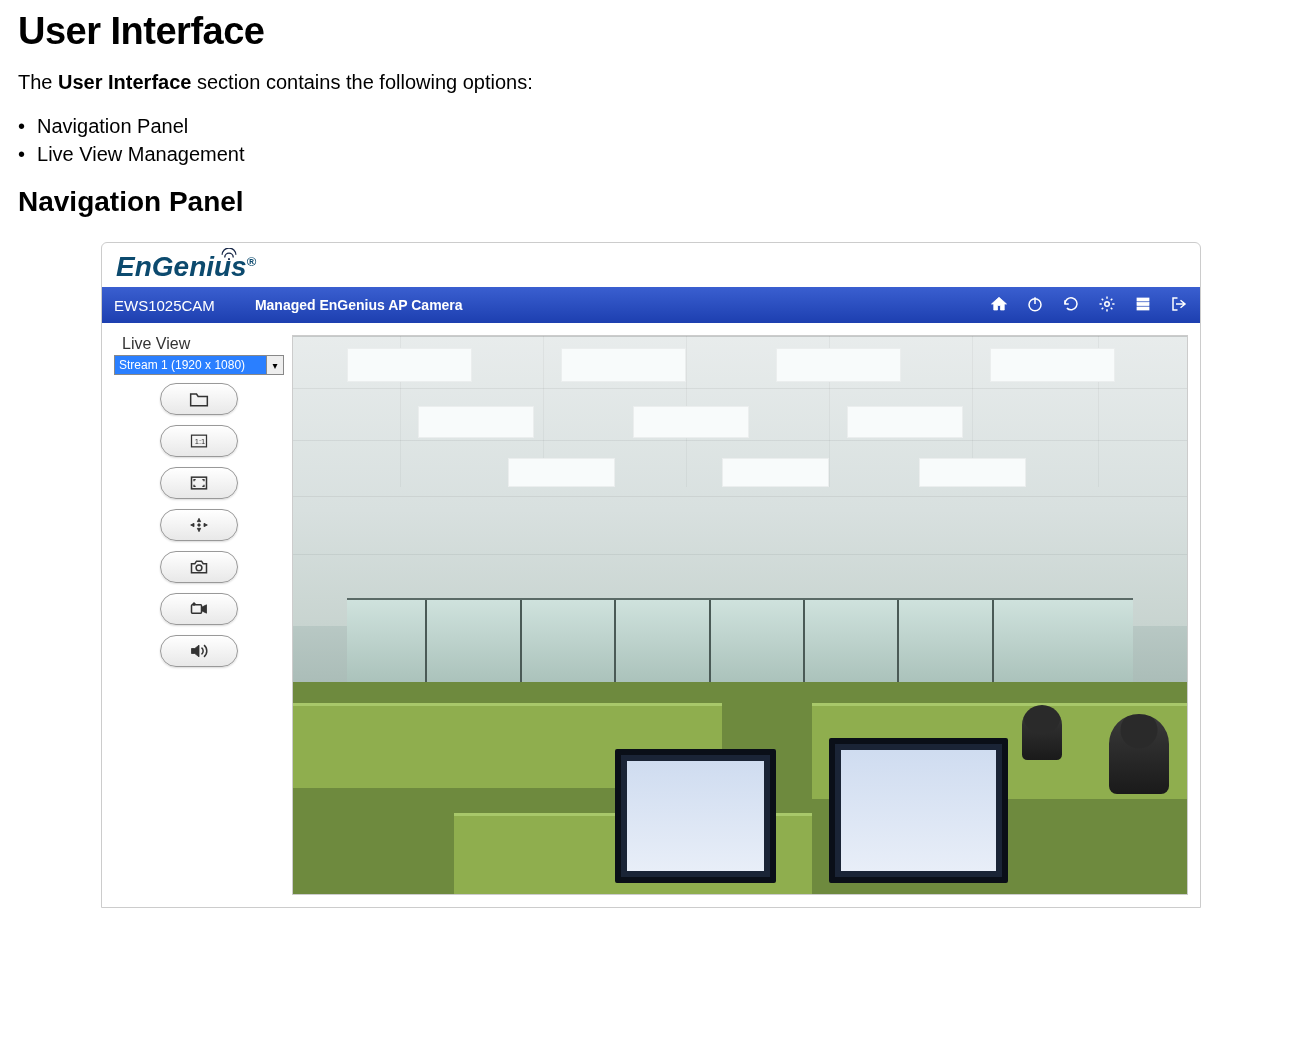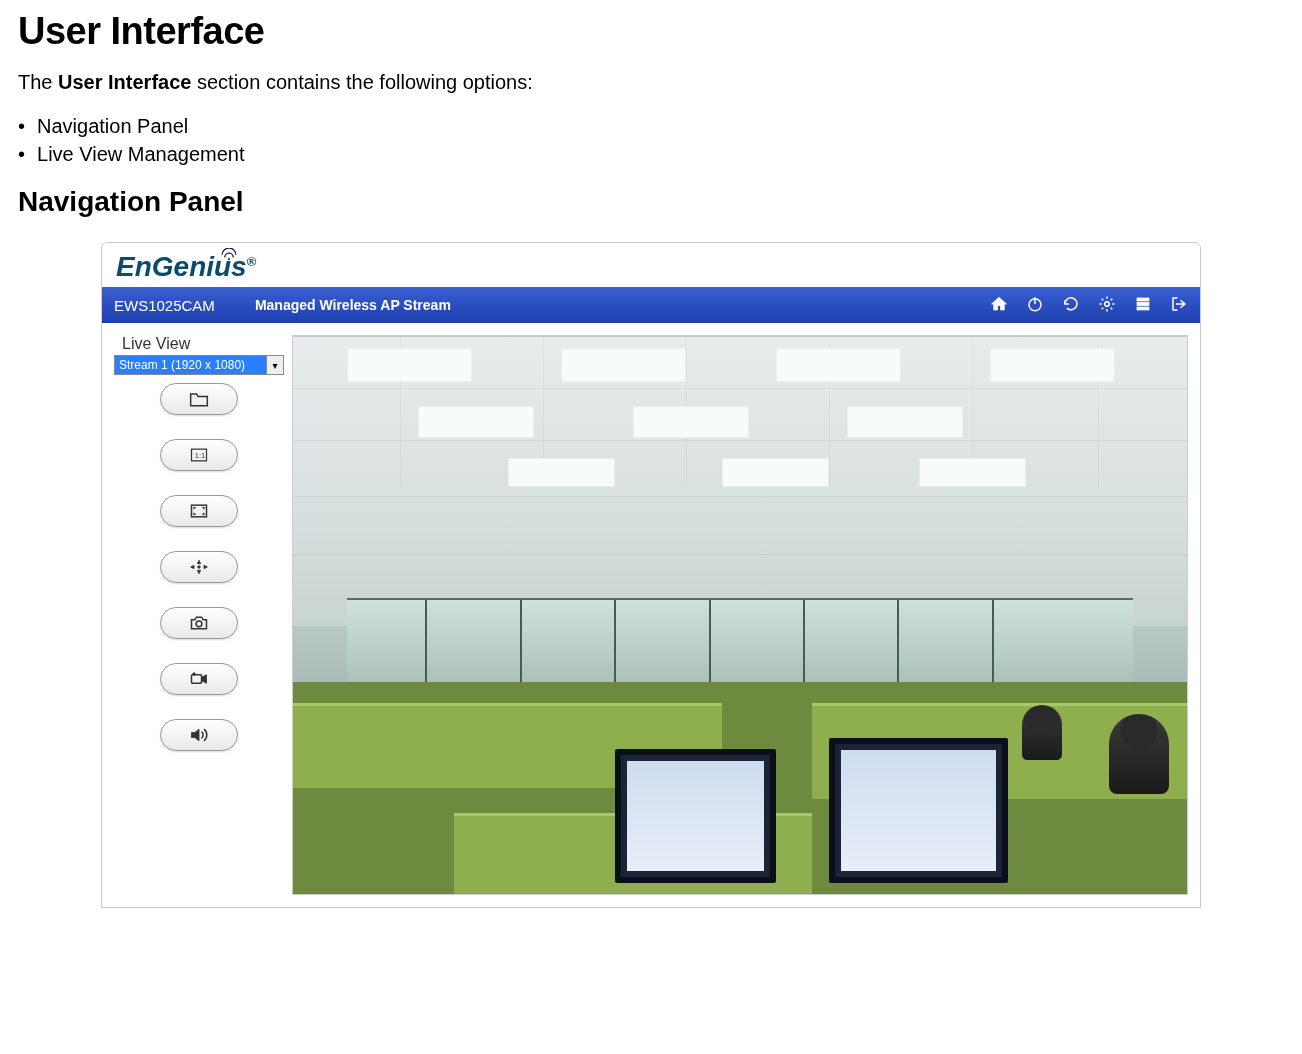--- a/index.html
+++ b/index.html
@@ -146,21 +146,21 @@
     background: #eee;
     border: 1px solid #888;
     display: flex;
     align-items: center;
     justify-content: center;
     font-size: 10px;
   }
   .tool-btns {
     display: flex;
     flex-direction: column;
-    gap: 24px;
+    gap: 10px;
     align-items: center;
     margin-top: 6px;
   }
   .tool-btn {
     width: 78px;
     height: 32px;
     border: 1px solid #999;
     border-radius: 16px;
     background: linear-gradient(#ffffff, #e8e8e8);
     display: flex;
@@ -287,21 +287,21 @@
               <path d="M2 8 A8 8 0 0 1 18 8" fill="none" stroke="#1a2a4a" stroke-width="1.5"></path>
               <path d="M5 11 A5 5 0 0 1 15 11" fill="none" stroke="#1a2a4a" stroke-width="1.5"></path>
               <circle cx="10" cy="13" r="1.2" fill="#1a2a4a"></circle>
             </svg>
           <span>EnGenius</span><span class="reg">®</span>
         </span>
       </div>
 
       <div class="blue-bar">
         <span class="model">EWS1025CAM</span>
-        <span class="subtitle">Managed Wireless AP Stream</span>
+        <span class="subtitle">Managed EnGenius AP Camera</span>
         <div class="nav-icons">
           <span><svg viewBox="0 0 24 24">
                 <path d="M12 3 L2 12 H5 V20 H10 V14 H14 V20 H19 V12 H22 Z"></path>
               </svg></span>
           <span><svg viewBox="0 0 24 24">
                 <circle cx="12" cy="13" r="8" fill="none" stroke-width="2"></circle>
                 <line x1="12" y1="3" x2="12" y2="12" stroke-width="2"></line>
               </svg></span>
           <span><svg viewBox="0 0 24 24">
                 <path d="M4 12 A8 8 0 1 1 6.5 17.5" fill="none" stroke-width="2"></path>

